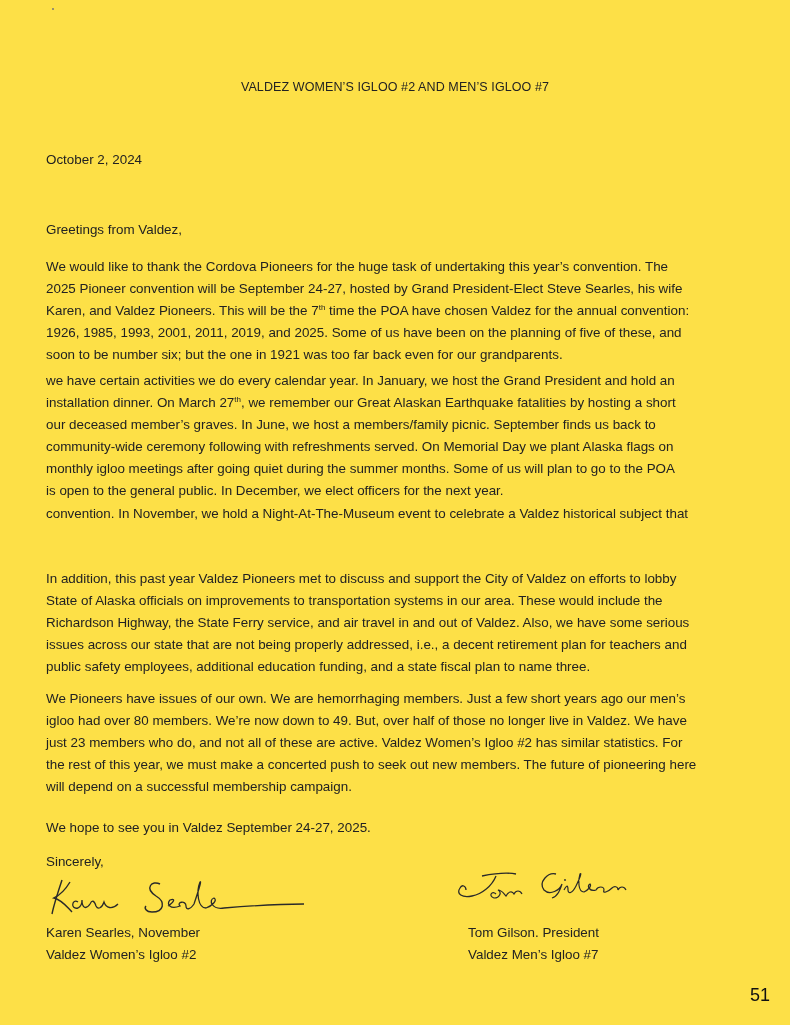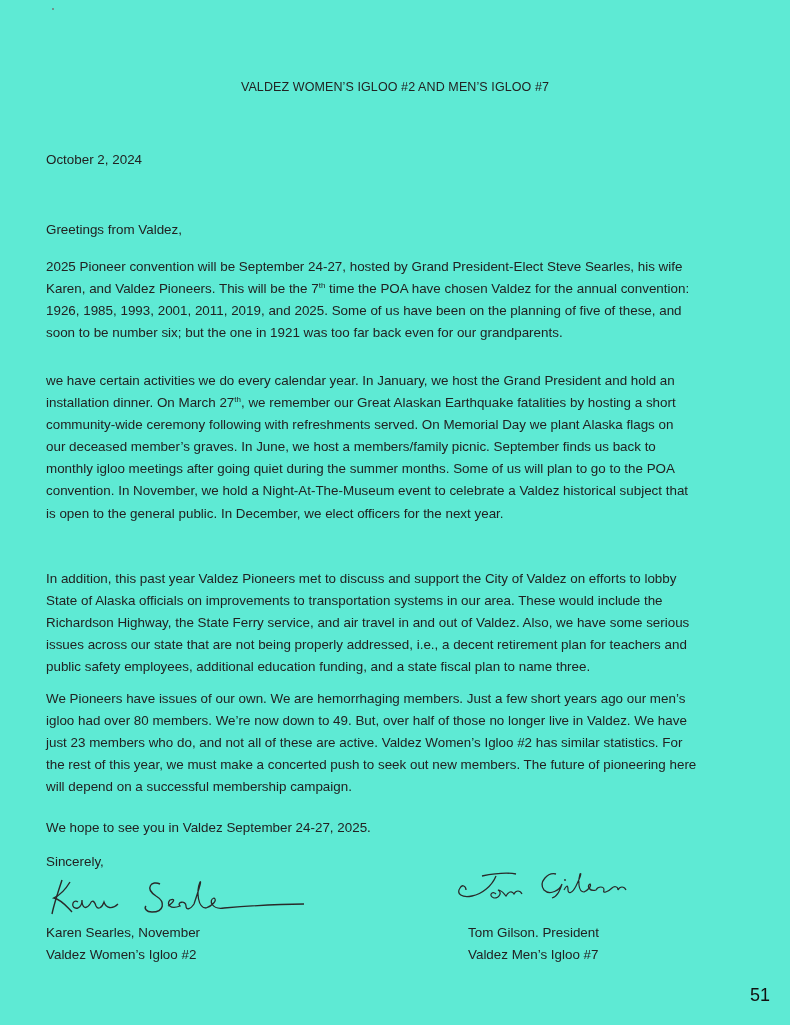--- a/index.html
+++ b/index.html
@@ -13,21 +13,21 @@
       position: relative;
       overflow: hidden;
       font-family: "Liberation Sans", sans-serif;
       color: #1e1e1e;
     }
     .page {
       position: absolute;
       left: 0; top: 0;
       width: 790px;
       height: 1025px;
-      background: #5eead4;
+      background: #fde047;
     }
     .dot {
       position: absolute;
       left: 52px; top: 8px;
       width: 2px; height: 2px;
       background: #777;
       border-radius: 50%;
     }
     .heading {
       position: absolute;
@@ -97,33 +97,34 @@
 <div class="page">
   <div class="dot"></div>
 
   <div class="heading">VALDEZ WOMEN’S IGLOO #2 AND MEN’S IGLOO #7</div>
 
   <div class="text date">October 2, 2024</div>
 
   <div class="text greeting">Greetings from Valdez,</div>
 
   <p class="para p1">
+      <span class="line">We would like to thank the Cordova Pioneers for the huge task of undertaking this year’s convention.  The</span>
       <span class="line">2025 Pioneer convention will be September 24-27, hosted by Grand President-Elect Steve Searles, his wife</span>
       <span class="line">Karen, and Valdez Pioneers.  This will be the 7<sup>th</sup> time the POA have chosen Valdez for the annual convention:</span>
       <span class="line">1926, 1985, 1993, 2001, 2011, 2019, and 2025.  Some of us have been on the planning of five of these, and</span>
       <span class="line">soon to be number six; but the one in 1921 was too far back even for our grandparents.</span>
     </p>
   <p class="para p2">
       <span class="line">we have certain activities we do every calendar year.  In January, we host the Grand President and hold an</span>
       <span class="line">installation dinner.  On March 27<sup>th</sup>, we remember our Great Alaskan Earthquake fatalities by hosting a short</span>
+      <span class="line">our deceased member’s graves.  In June, we host a members/family picnic.  September finds us back to</span>
       <span class="line">community-wide ceremony following with refreshments served.  On Memorial Day we plant Alaska flags on</span>
-      <span class="line">our deceased member’s graves.  In June, we host a members/family picnic.  September finds us back to</span>
       <span class="line">monthly igloo meetings after going quiet during the summer months.  Some of us will plan to go to the POA</span>
+      <span class="line">is open to the general public.  In December, we elect officers for the next year.</span>
       <span class="line">convention.  In November, we hold a Night-At-The-Museum event to celebrate a Valdez historical subject that</span>
-      <span class="line">is open to the general public.  In December, we elect officers for the next year.</span>
     </p>
   <p class="para p3">
       <span class="line">In addition, this past year Valdez Pioneers met to discuss and support the City of Valdez on efforts to lobby</span>
       <span class="line">State of Alaska officials on improvements to transportation systems in our area.  These would include the</span>
       <span class="line">Richardson Highway, the State Ferry service, and air travel in and out of Valdez.  Also, we have some serious</span>
       <span class="line">issues across our state that are not being properly addressed, i.e., a decent retirement plan for teachers and</span>
       <span class="line">public safety employees, additional education funding, and a state fiscal plan to name three.</span>
     </p>
   <p class="para p4">
       <span class="line">We Pioneers have issues of our own.  We are hemorrhaging members.  Just a few short years ago our men’s</span>

